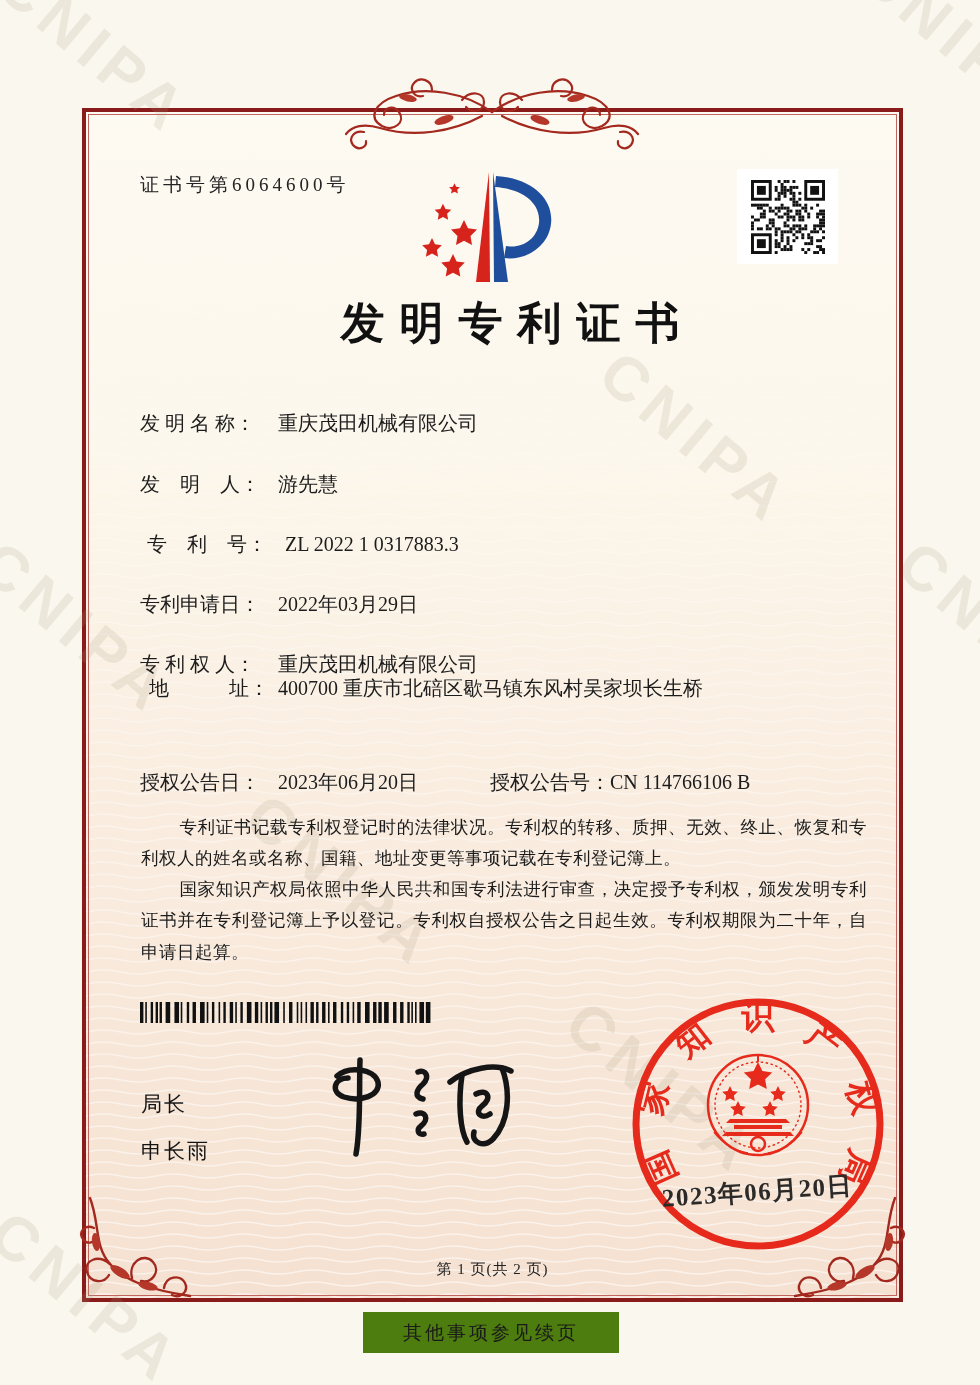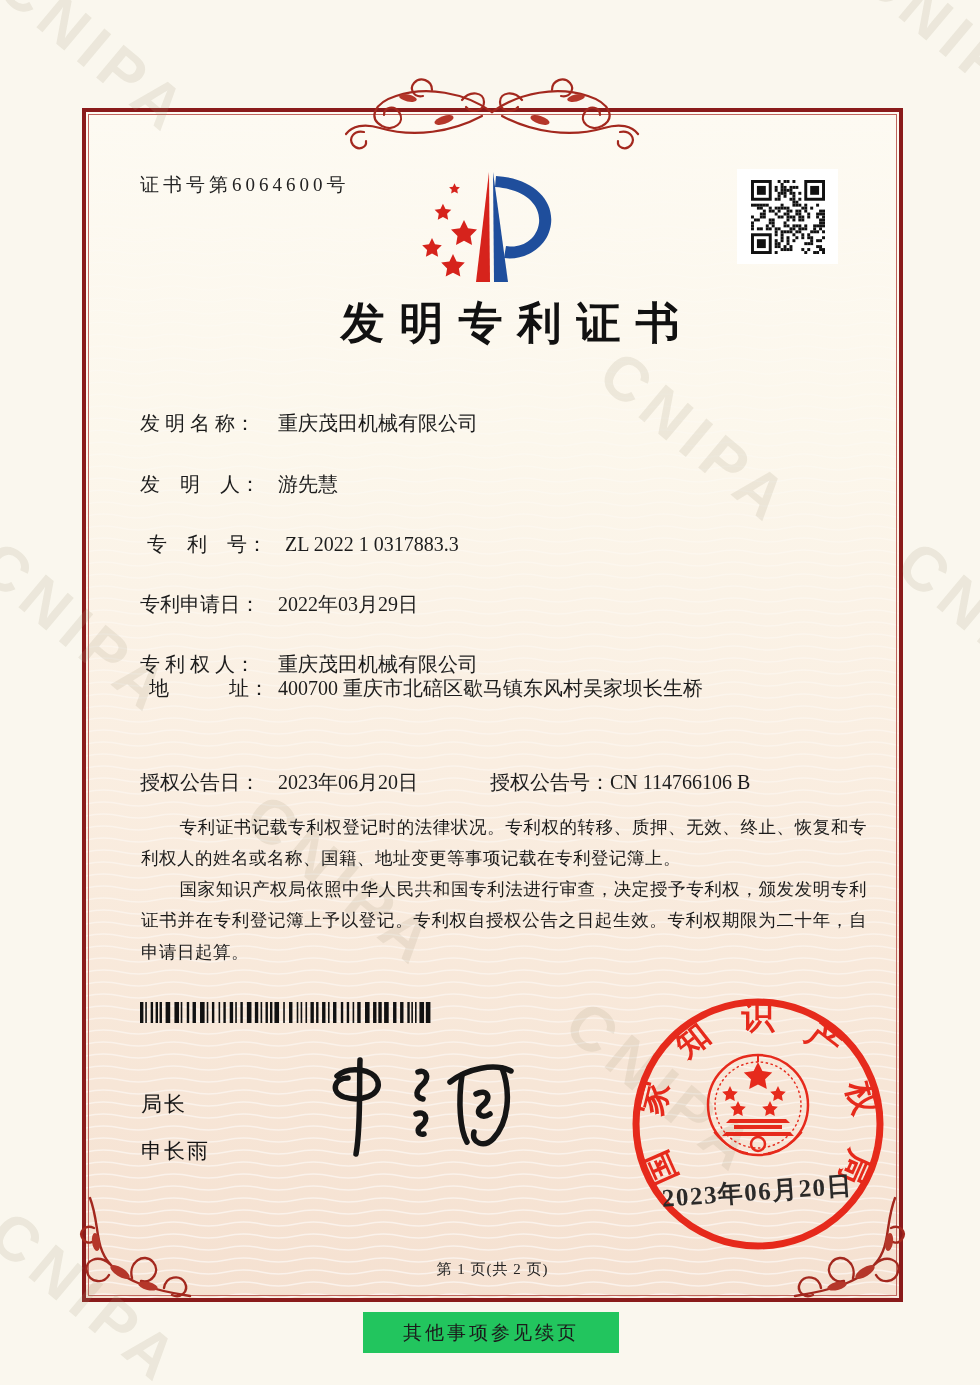--- a/index.html
+++ b/index.html
@@ -82,21 +82,21 @@
 
   .seal { position:absolute; left:626px; top:992px; }
 
   .page-info {
     position:absolute; left:82px; top:1260px; width:821px;
     text-align:center; font-size:15px; color:#222; letter-spacing:1px;
   }
 
   .cont-box {
     position:absolute; left:363px; top:1312px; width:256px; height:41px;
-    background:#22c55e; z-index:3;
+    background:#4d7c0f; z-index:3;
     display:flex; align-items:center; justify-content:center;
     font-size:19px; letter-spacing:3px; color:#1b1b1b;
   }
 
   .ornaments { position:absolute; left:0; top:0; width:980px; height:1385px; z-index:4; pointer-events:none; }
 </style>
 </head>
 <body>
 
 <div id="wm-layer">

